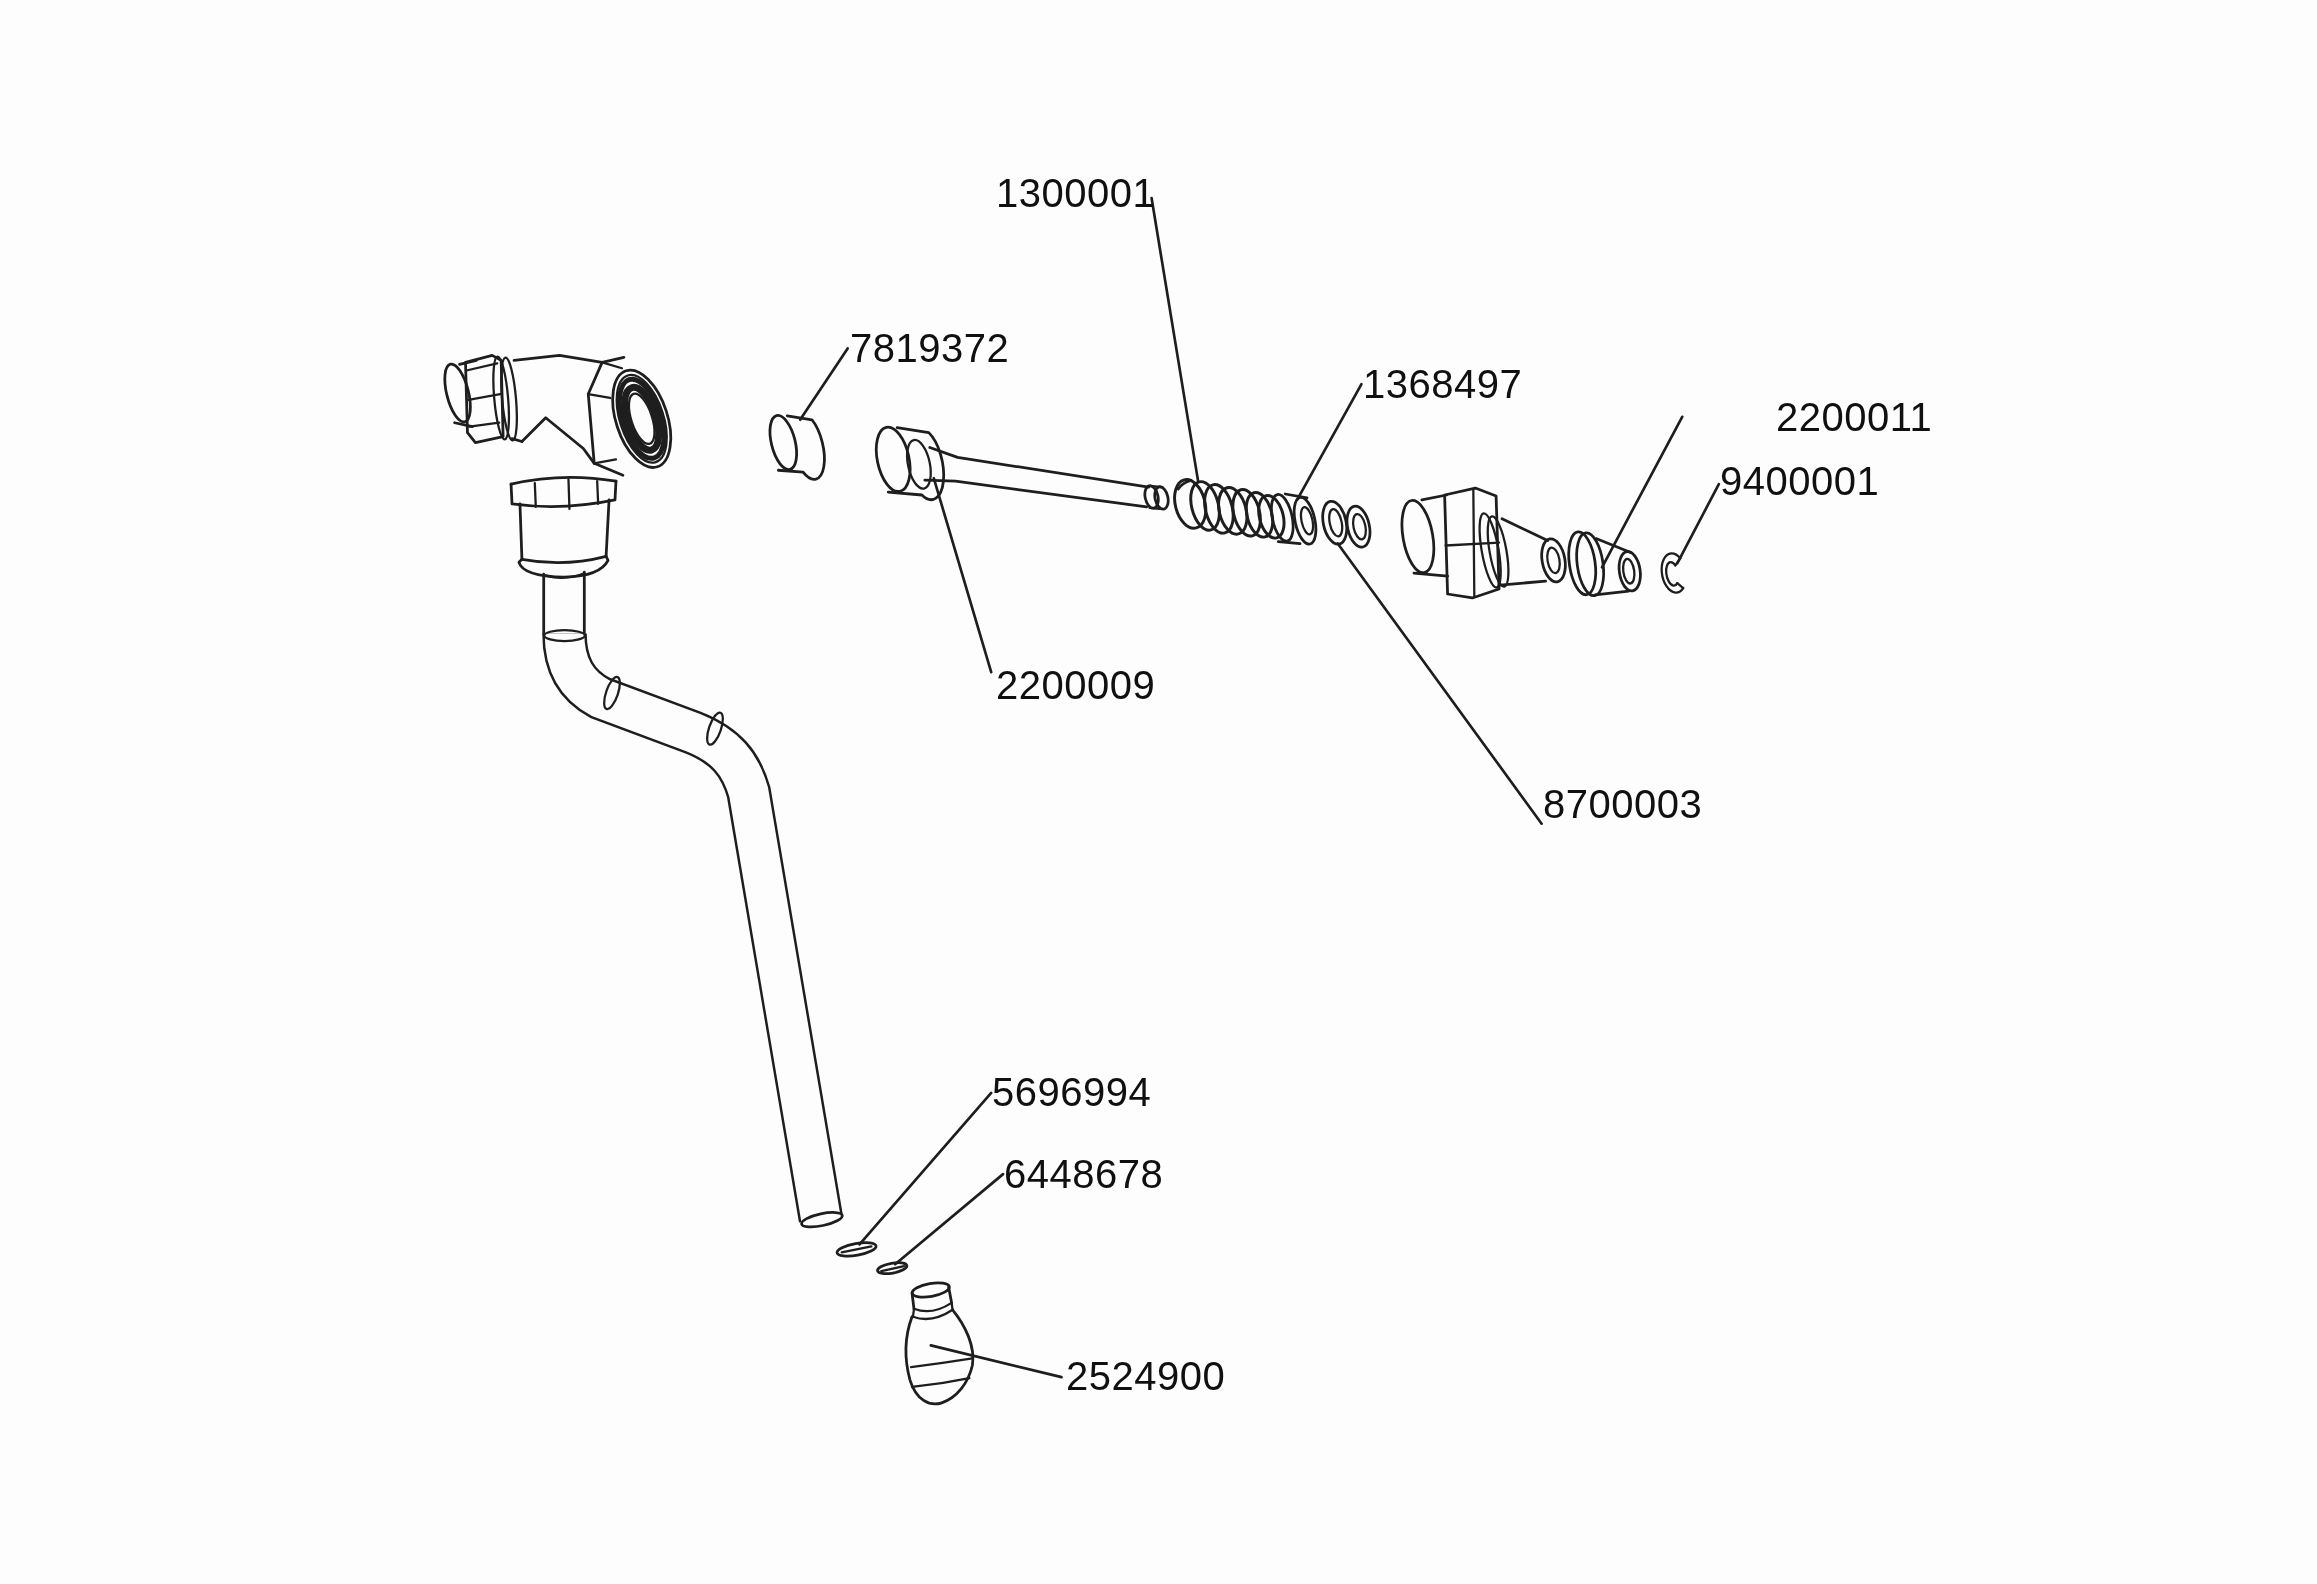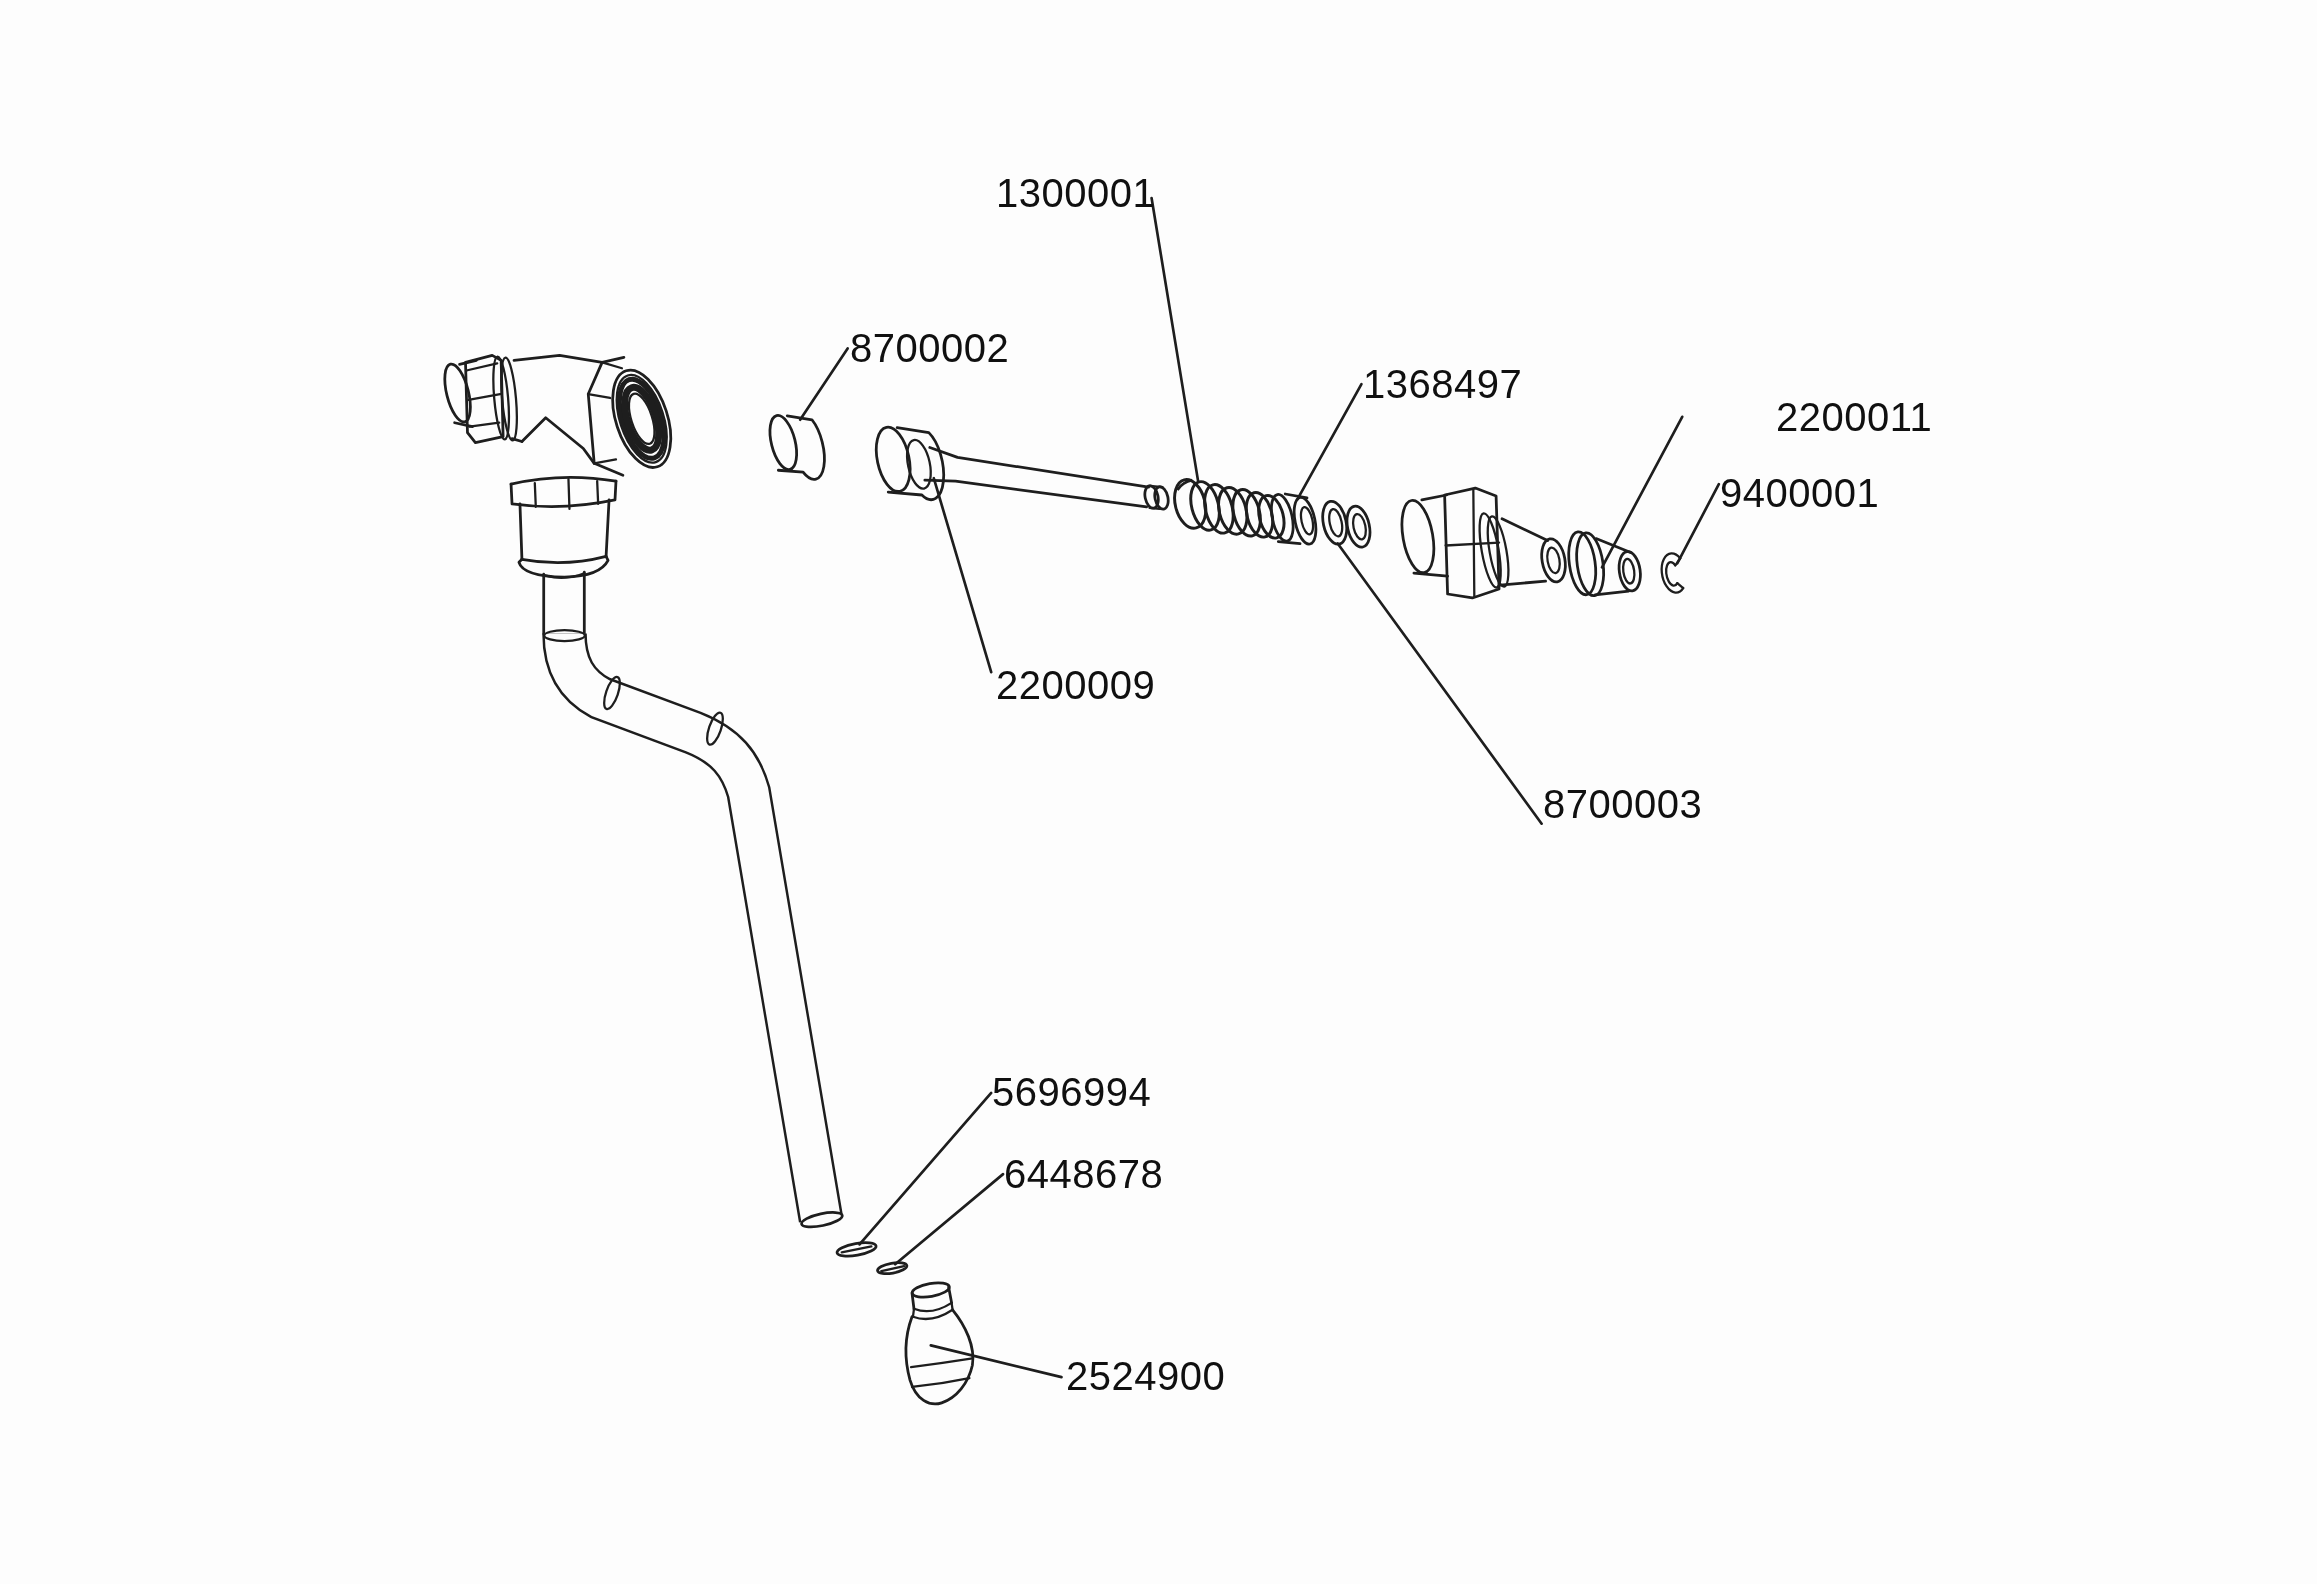--- a/index.html
+++ b/index.html
@@ -38,21 +38,21 @@
     font-size: 40px;
     line-height: 40px;
     letter-spacing: 0.5px;
     white-space: nowrap;
     user-select: none;
   }
   .lbl-0 { left: 996px; top: 173px; }
   .lbl-1 { left: 850px;  top: 328px; }
   .lbl-2 { left: 1363px; top: 364px; }
   .lbl-3 { left: 1776px; top: 397px; }
-  .lbl-4 { left: 1720px; top: 473px; text-align: right; }
+  .lbl-4 { left: 1720px; top: 461px; text-align: right; }
   .lbl-5 { left: 996px; top: 651px; margin-top: 14px; }
   .lbl-6 { left: 1543px; top: 784px; }
   .lbl-7 { left: 992px; top: 1072px; }
   .lbl-8 { left: 1004px; top: 1154px; }
   .lbl-9 { left: 1066px; top: 1356px; }
 </style>
 </head>
 <body style="--bg: #fdfdfd; --line: #1e1e1e; --ink: #101010;">
 
 <div class="stage">
@@ -218,21 +218,21 @@
       <path class="leader" d="M 1736,489 L 1694,569"></path>
       <path class="leader" d="M 943,483 L 1001,679"></path>
       <path class="leader" d="M 1351,549 L 1557,832"></path>
       <path class="leader" d="M 1001,1104 L 868,1257"></path>
       <path class="leader" d="M 1013,1186 L 904,1277"></path>
       <path class="leader" d="M 940,1359 L 1072,1391"></path>
     </g>
   </svg>
 
   <div class="lbl lbl-0">1300001</div>
-  <div class="lbl lbl-1">8700002</div>
+  <div class="lbl lbl-1">7819372</div>
   <div class="lbl lbl-2">1368497</div>
   <div class="lbl lbl-3">2200011</div>
   <div class="lbl lbl-4">9400001</div>
   <div class="lbl lbl-5">2200009</div>
   <div class="lbl lbl-6">8700003</div>
   <div class="lbl lbl-7">5696994</div>
   <div class="lbl lbl-8">6448678</div>
   <div class="lbl lbl-9">2524900</div>
 
 </div>

